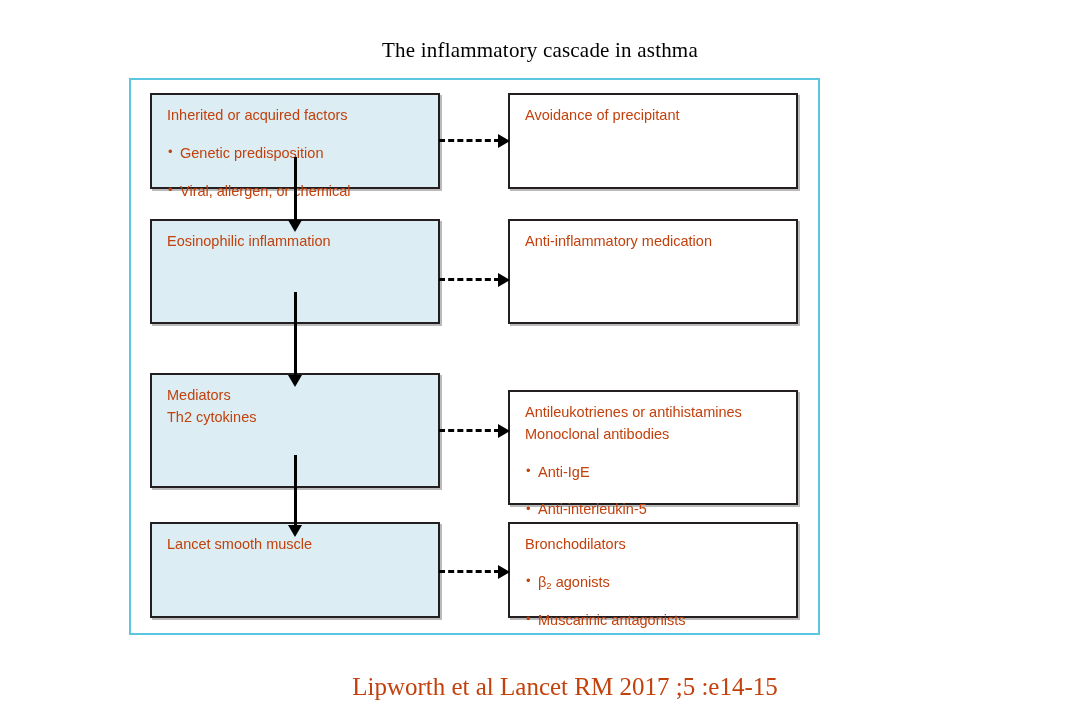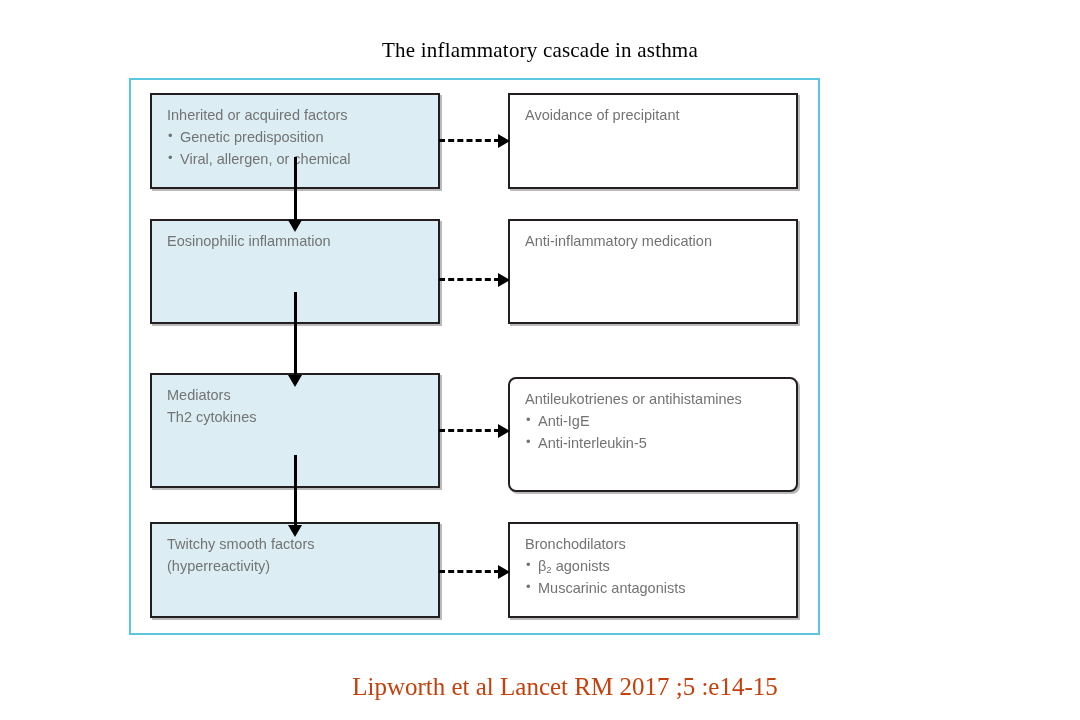--- a/index.html
+++ b/index.html
@@ -41,21 +41,21 @@
     box-sizing: border-box;
   }
 
   
   .node-box {
     position: absolute;
     box-sizing: border-box;
     border: 2px solid #231f20;
     box-shadow: 2px 2px 0 0 rgba(130,130,130,0.55);
     padding: 10px 13px 8px 15px;
-    color: #737373;
+    color: #c2410c;
     font-size: 14.5px;
     line-height: 1.50;
   }
   .node-box.cause {
     background: #dceef4;
   }
   .node-box.treatment {
     background: #ffffff;
   }
   .node-head {
@@ -63,20 +63,21 @@
   }
   .node-box ul {
     margin: 0;
     padding: 0;
     list-style: none;
   }
   .node-box li {
     position: relative;
     padding-left: 13px;
     white-space: nowrap;
+    margin-top: 16px;
   }
   .node-box li::before {
     content: "\2022";
     position: absolute;
     left: 1px;
     top: -0.5px;
     font-size: 13px;
   }
   sub {
     font-size: 0.66em;
@@ -165,34 +166,34 @@
   <div class="node-box cause" style="left:19px; top:139px; width:290px; height:105px;">
     <div class="node-head">Eosinophilic inflammation</div>
   </div>
 
   <div class="node-box cause" style="left:19px; top:293px; width:290px; height:115px;">
     <div class="node-head">Mediators</div>
     <div class="node-head">Th2 cytokines</div>
   </div>
 
   <div class="node-box cause" style="left:19px; top:442px; width:290px; height:96px;">
-    <div class="node-head">Twitchy smooth factors</div>
-    <div class="node-head">(hyperreactivity)</div>
+    <div class="node-head">Lancet smooth muscle</div>
   </div>
 
   <div class="node-box treatment" style="left:377px; top:13px; width:290px; height:96px;">
     <div class="node-head">Avoidance of precipitant</div>
   </div>
 
   <div class="node-box treatment" style="left:377px; top:139px; width:290px; height:105px;">
     <div class="node-head">Anti-inflammatory medication</div>
   </div>
 
-  <div class="node-box treatment" style="left:377px; top:297px; width:290px; height:115px;border-radius:8px;">
+  <div class="node-box treatment" style="left:377px; top:310px; width:290px; height:115px;">
     <div class="node-head">Antileukotrienes or antihistamines</div>
+    <div class="node-head">Monoclonal antibodies</div>
     <ul>
       <li>Anti-IgE</li>
       <li>Anti-interleukin-5</li>
     </ul>
   </div>
 
   <div class="node-box treatment" style="left:377px; top:442px; width:290px; height:96px;">
     <div class="node-head">Bronchodilators</div>
     <ul>
       <li><span>β</span><sub>2</sub><span> agonists</span></li>

